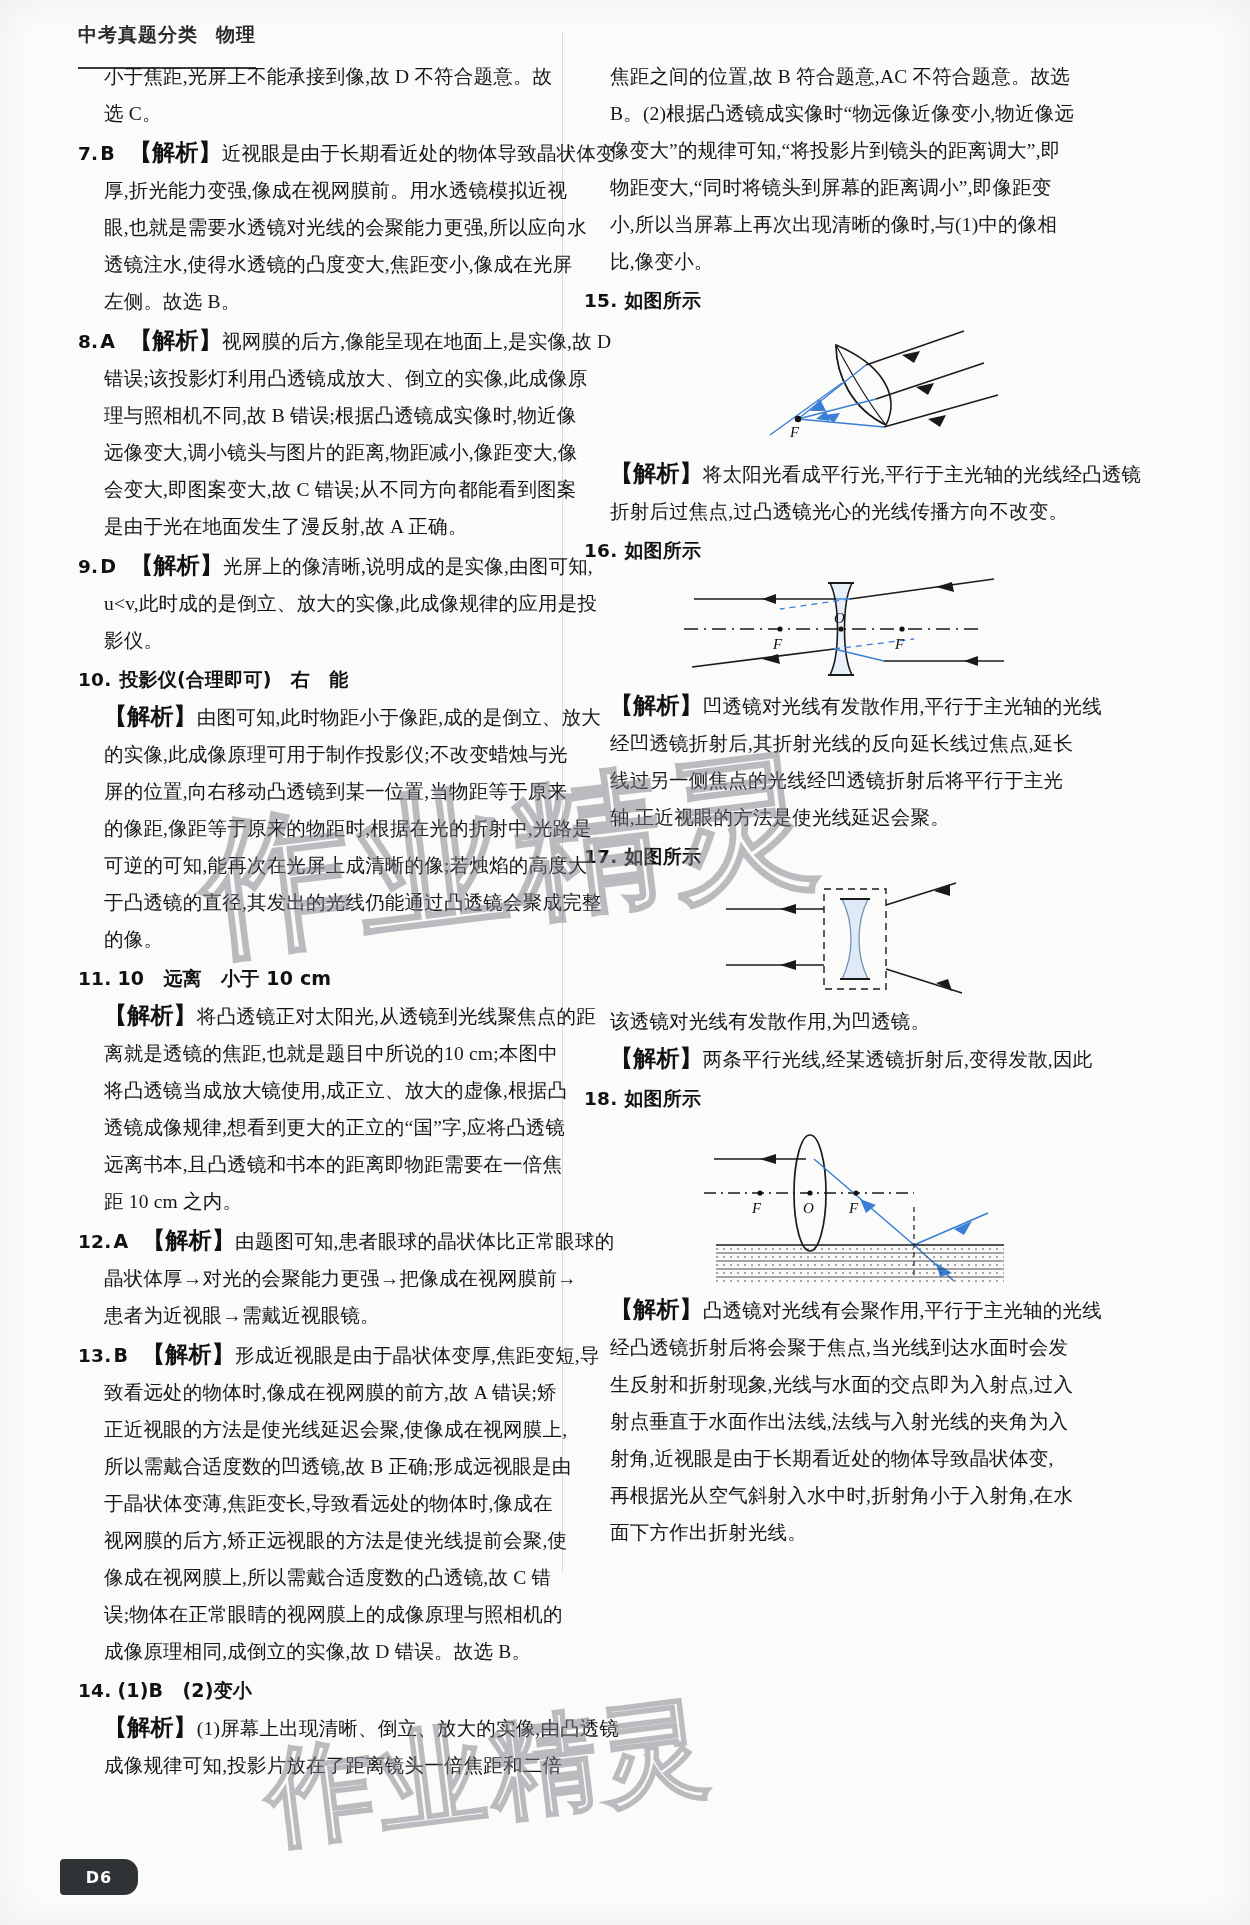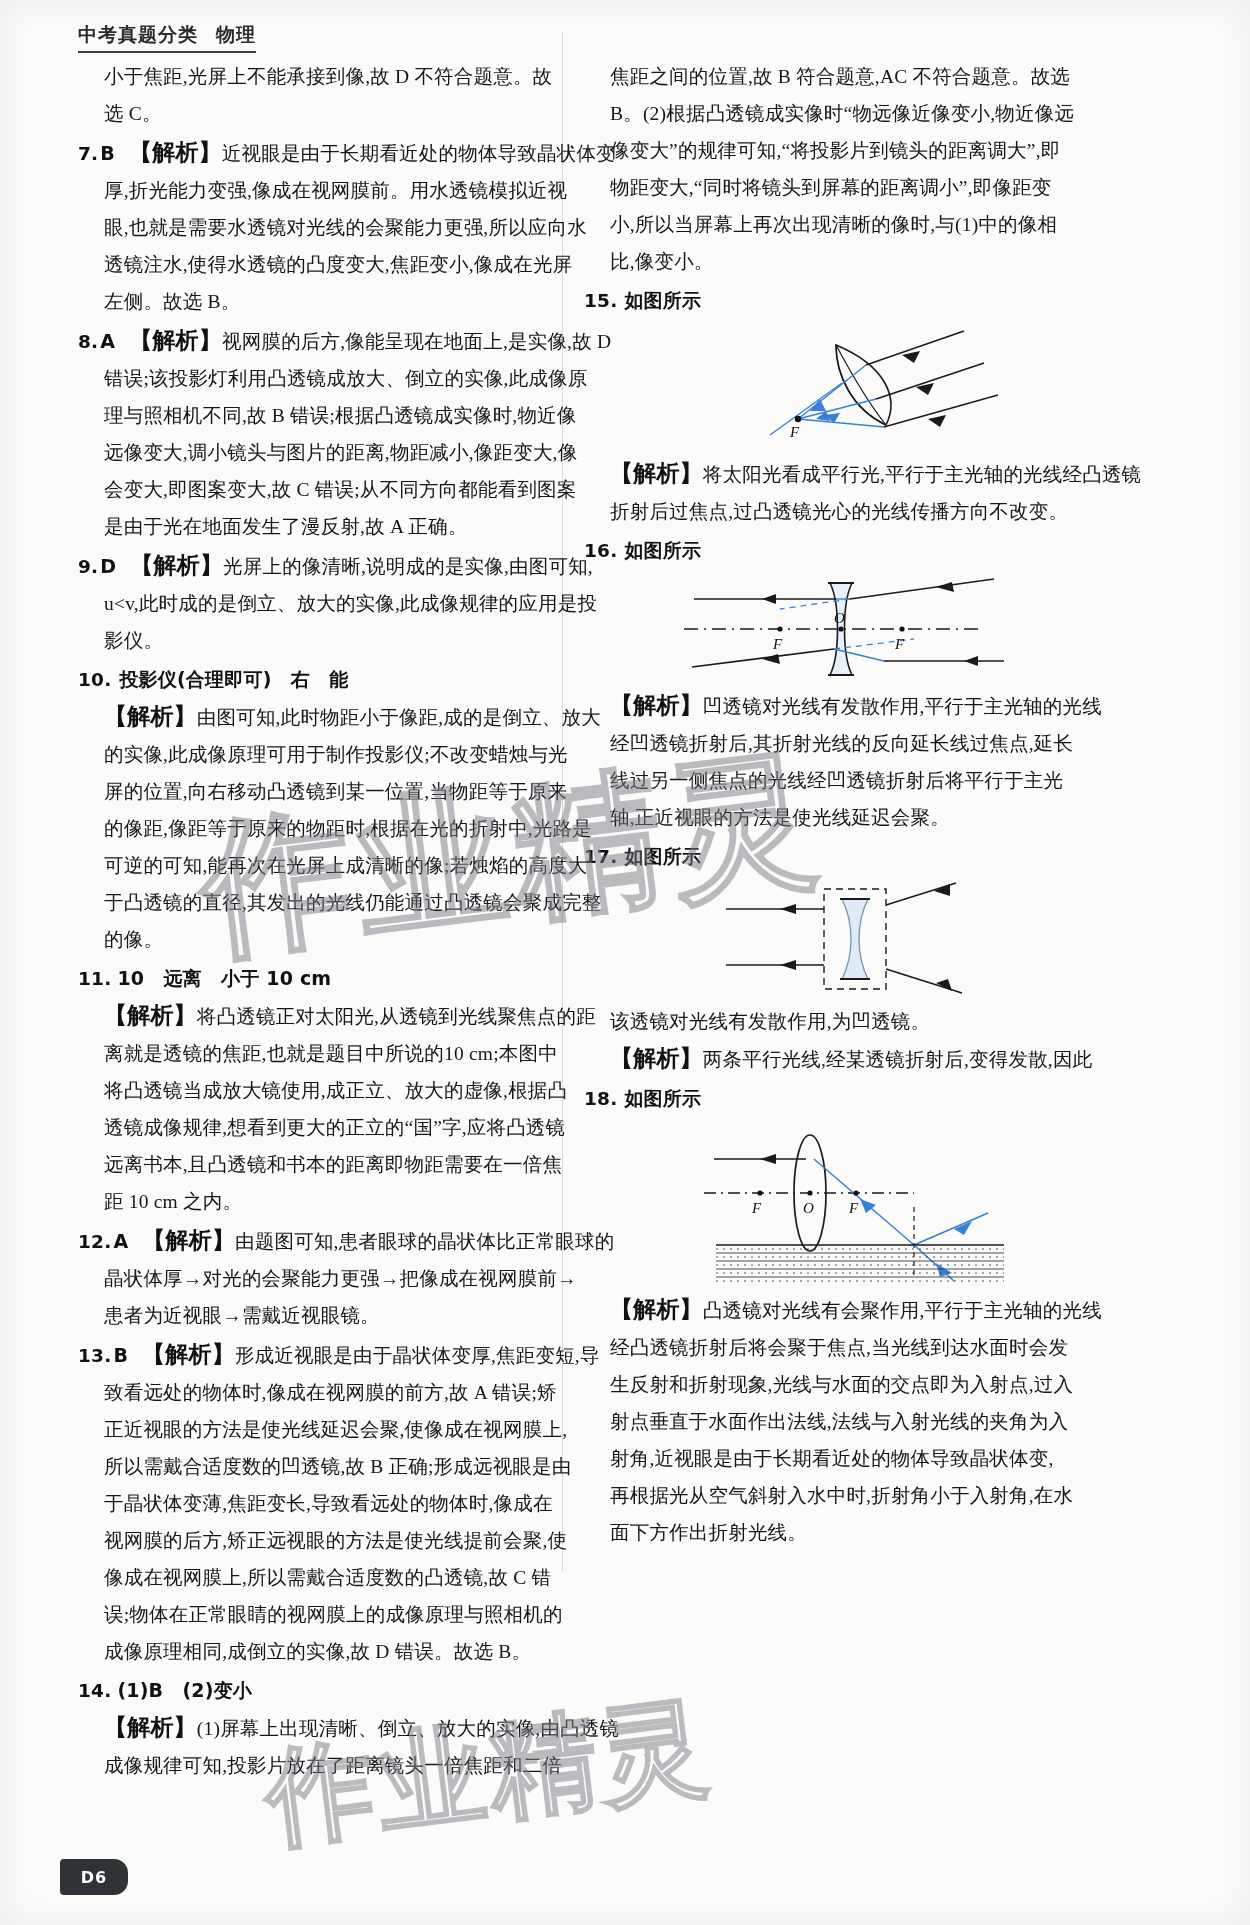--- a/index.html
+++ b/index.html
@@ -37,21 +37,21 @@
   .runhead {
     position: absolute;
     left: 18px;
     top: 0px;
     font-family: "DejaVu Sans", "Liberation Sans", sans-serif;
     font-weight: bold;
     font-size: 19px;
     color: #2b2b2b;
     letter-spacing: 1px;
     border-bottom: 2px solid #3b3b3b;
-    padding-bottom: 3px;
+    padding-bottom: 19px;
     white-space: nowrap;
   }
   .runhead .gap { display:inline-block; width: 18px; }
 
   
   .cols {
     position: absolute;
     left: 0;
     top: 36px;
     width: 1130px;
@@ -113,21 +113,21 @@
     position: relative;
     margin: 4px 0 2px 0;
   }
   .fig svg { display: block; }
 
   
   .foot {
     position: absolute;
     left: 60px;
     bottom: 30px;
-    width: 68px;
+    width: 78px;
     height: 36px;
     background: #2f3336;
     border-radius: 4px 14px 14px 4px;
     color: #fff;
     font-family: "DejaVu Sans", "Liberation Sans", sans-serif;
     font-weight: bold;
     font-size: 16px;
     display: flex;
     align-items: center;
     justify-content: center;

